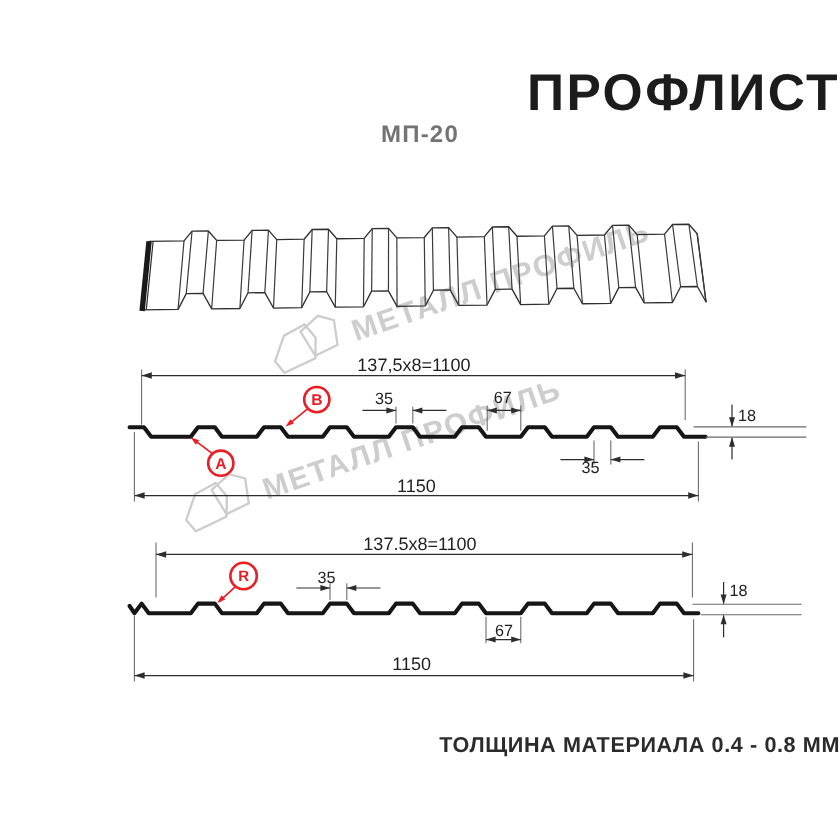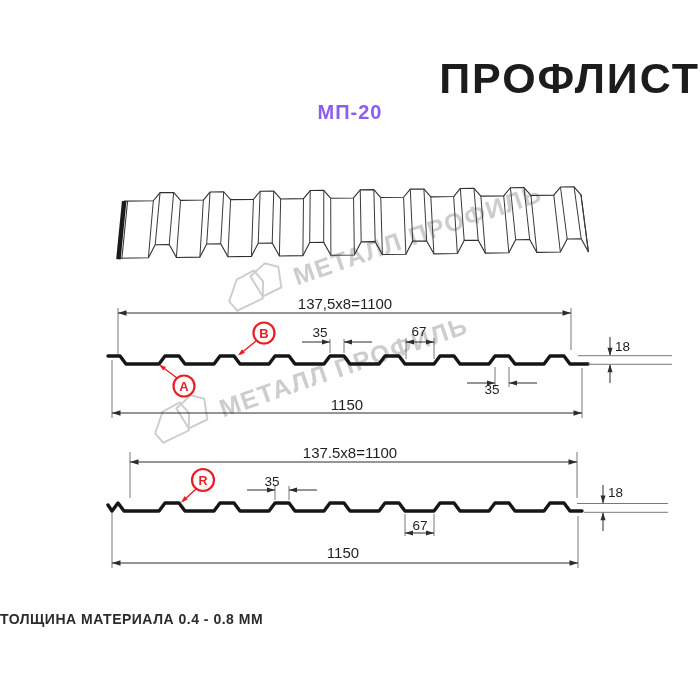--- a/index.html
+++ b/index.html
@@ -1,23 +1,23 @@
 <!DOCTYPE html>
 <html><head>
 <meta charset="utf-8">
 <style>
   html,body{margin:0;padding:0;background:#fff;}
   .page{position:relative;width:700px;height:700px;background:#fff;overflow:hidden;
         font-family:"Liberation Sans",sans-serif;}
   .title{position:absolute;top:54px;left:0;width:700px;text-align:right;
          font-size:43px;font-weight:bold;letter-spacing:2px;color:#1c1c1c;z-index:2;}
   .subtitle{position:absolute;top:101px;left:0;width:700px;text-align:center;
-            font-size:20px;font-weight:bold;letter-spacing:1px;color:#8b5cf6;z-index:2;}
-  .footer{position:absolute;top:611px;left:0;width:700px;text-align:left;
-          font-size:14px;font-weight:bold;letter-spacing:.5px;color:#2b2b2b;z-index:2;}
+            font-size:20px;font-weight:bold;letter-spacing:1px;color:#737373;z-index:2;}
+  .footer{position:absolute;top:611px;left:0;width:700px;text-align:right;
+          font-size:18px;font-weight:bold;letter-spacing:.5px;color:#2b2b2b;z-index:2;}
   .wm{position:absolute;display:flex;align-items:center;gap:8px;z-index:0;
       transform:rotate(-19deg);transform-origin:0 50%;}
   .wm span{font-size:25px;font-weight:bold;letter-spacing:1.5px;color:#cdcdcd;white-space:nowrap;}
   .wm svg{flex:0 0 auto;}
   svg.draw{position:absolute;left:0;z-index:1;overflow:visible;}
   svg text{font-family:"Liberation Sans",sans-serif;}
   .dim{font-size:13.5px;fill:#1f1f1f;}
   .dimBig{font-size:15px;fill:#1f1f1f;}
   .lbl{font-size:13px;font-weight:bold;}
   .lblR{font-size:12.5px;font-weight:bold;}

